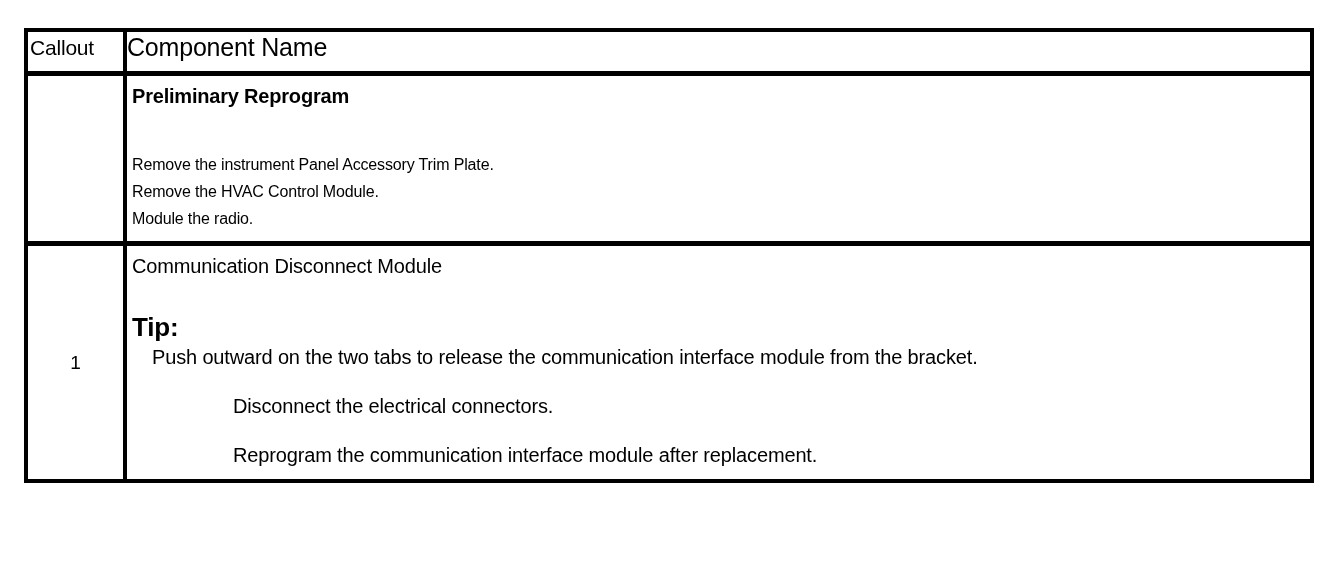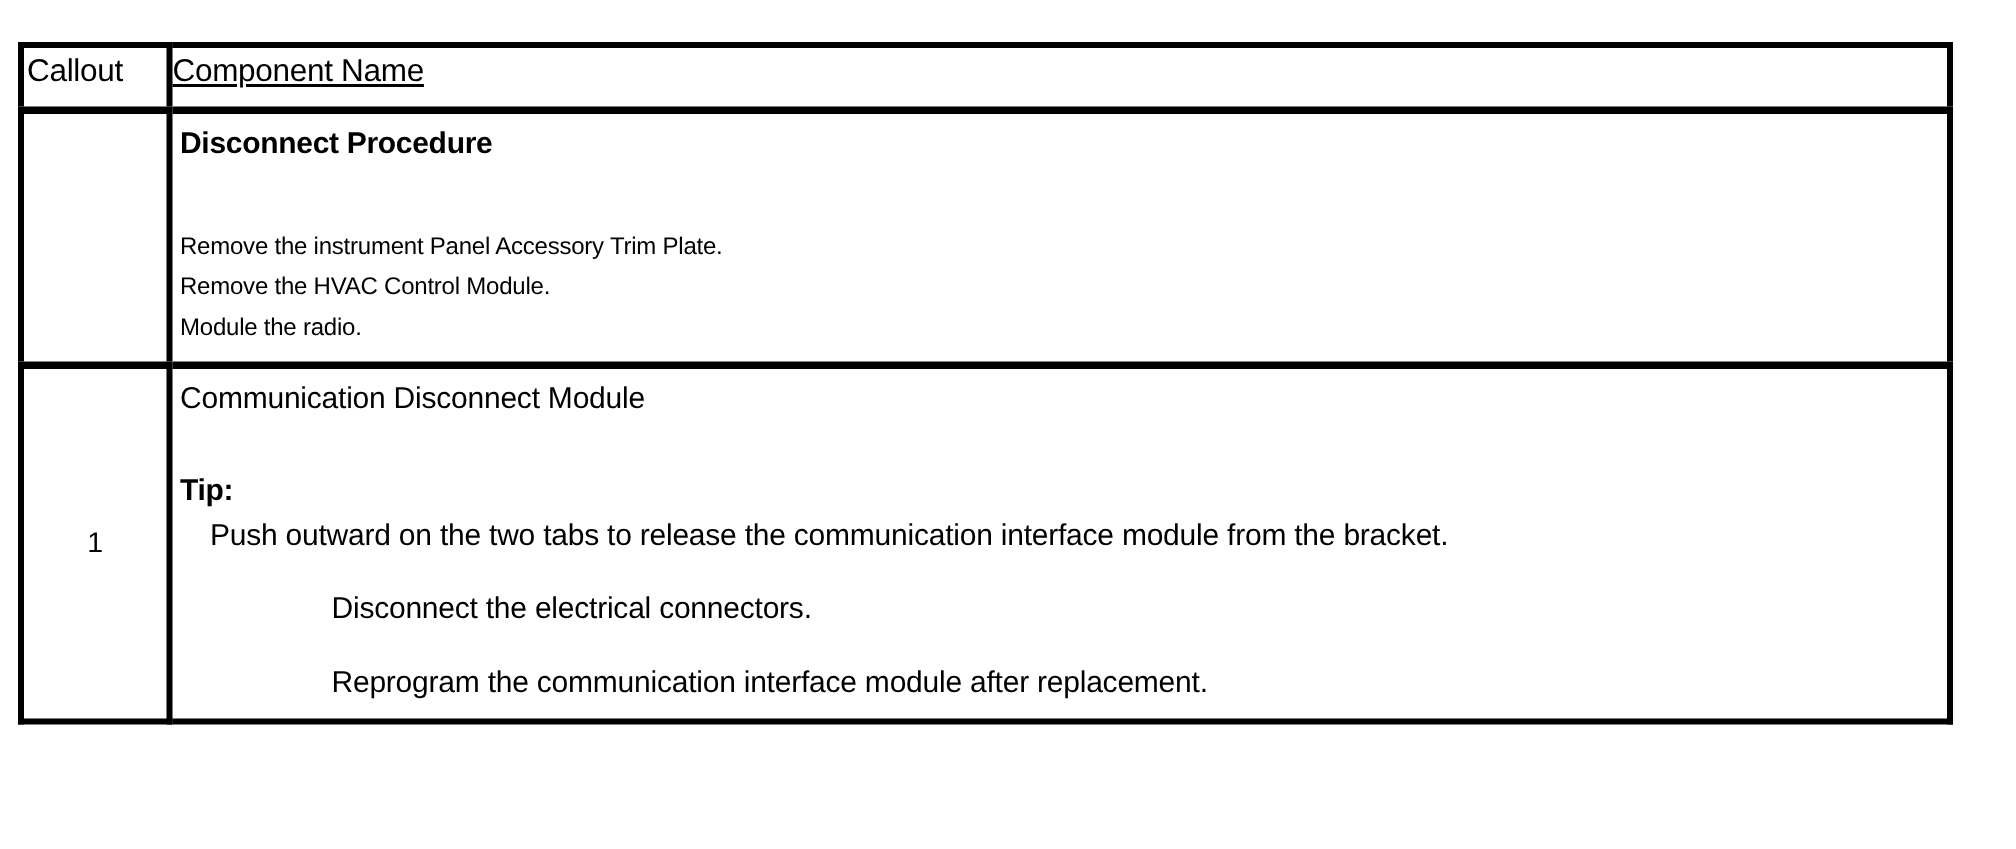--- a/index.html
+++ b/index.html
@@ -19,21 +19,21 @@
   .page {
     position: relative;
     width: 1344px;
     height: 566px;
     background: #ffffff;
   }
 
   
   .proc-table {
     position: absolute;
-    left: 12px;
+    left: 24px;
     top: 28px;
     width: 1286px;
     border-collapse: collapse;
     table-layout: fixed;
     background: #ffffff;
   }
 
   .proc-table td,
   .proc-table th {
     border: 4px solid #000000;
@@ -55,27 +55,26 @@
   }
   .hdr-callout {
     font-size: 21px;
     font-weight: bold;
     text-align: center;
     letter-spacing: -0.2px;
     padding: 3px 2px 4px 2px !important;
     line-height: 25px;
   }
   .hdr-name {
-    font-size: 21px;
+    font-size: 25px;
     font-weight: bold;
     text-align: center;
     letter-spacing: -0.2px;
     padding: 3px 0 4px 0 !important;
     line-height: 25px;
-    text-decoration: underline;
   }
 
   
   .prelim-row .cell-callout {
     border-bottom-width: 5px;
   }
   .prelim-row .cell-body {
     border-bottom-width: 5px;
     padding: 7px 0 9px 5px !important;
   }
@@ -109,21 +108,21 @@
   .component-name {
     font-size: 20px;
     line-height: 28px;
     letter-spacing: -0.15px;
     white-space: nowrap;
   }
   .tip-gap {
     height: 34px;
   }
   .tip-label {
-    font-size: 20px;
+    font-size: 26px;
     font-weight: bold;
     line-height: 26px;
     letter-spacing: -0.2px;
   }
   .tip-list {
     margin: 0;
     padding: 0;
     list-style: none;
   }
   .tip-item {
@@ -152,21 +151,21 @@
     <tbody>
 
       <tr class="header-row">
         <td class="hdr-callout">Callout</td>
         <td class="hdr-name">Component Name</td>
       </tr>
 
       <tr class="prelim-row">
         <td class="cell-callout"></td>
         <td class="cell-body">
-          <div class="prelim-title">Disconnect Procedure</div>
+          <div class="prelim-title">Preliminary Reprogram</div>
           <div class="prelim-gap"></div>
           <div class="prelim-line">Remove the instrument Panel Accessory Trim Plate.</div>
           <div class="prelim-line">Remove the HVAC Control Module.</div>
           <div class="prelim-line">Module the radio.</div>
         </td>
       </tr>
 
       <tr class="detail-row">
         <td class="cell-callout">1</td>
         <td class="cell-body">

